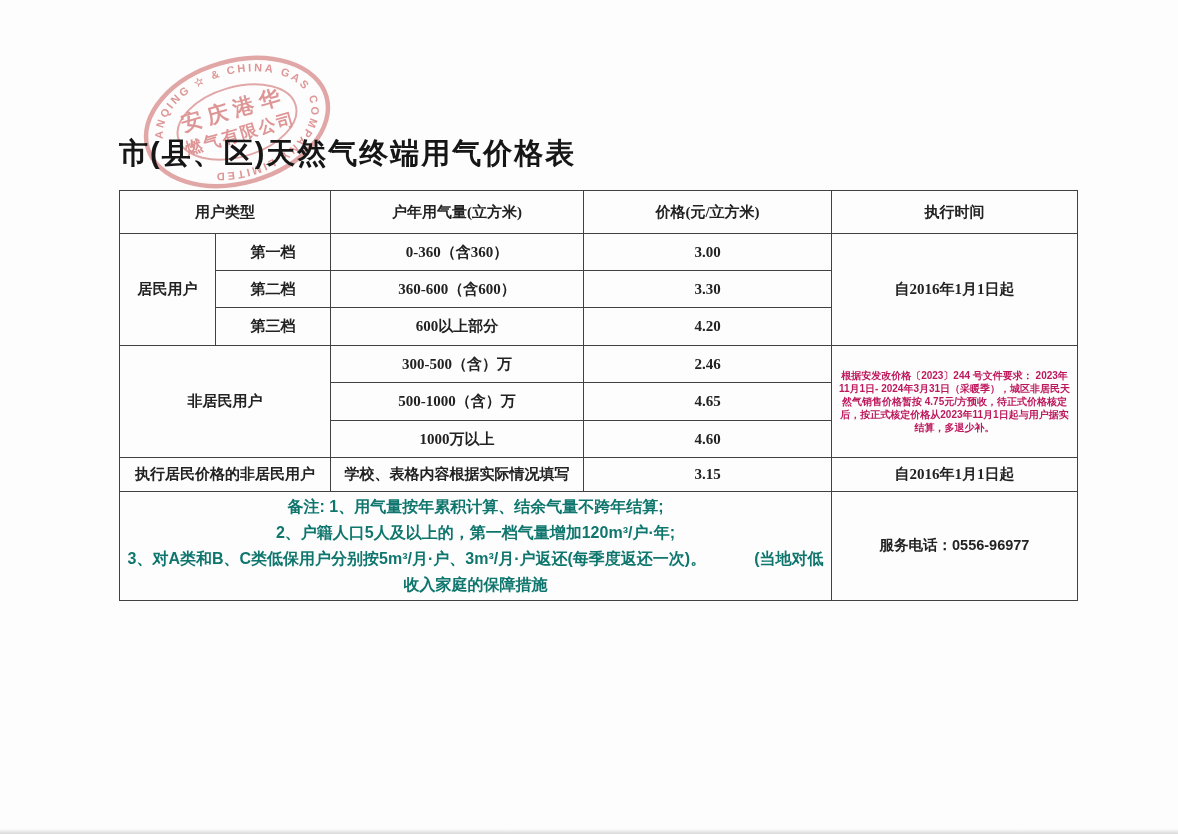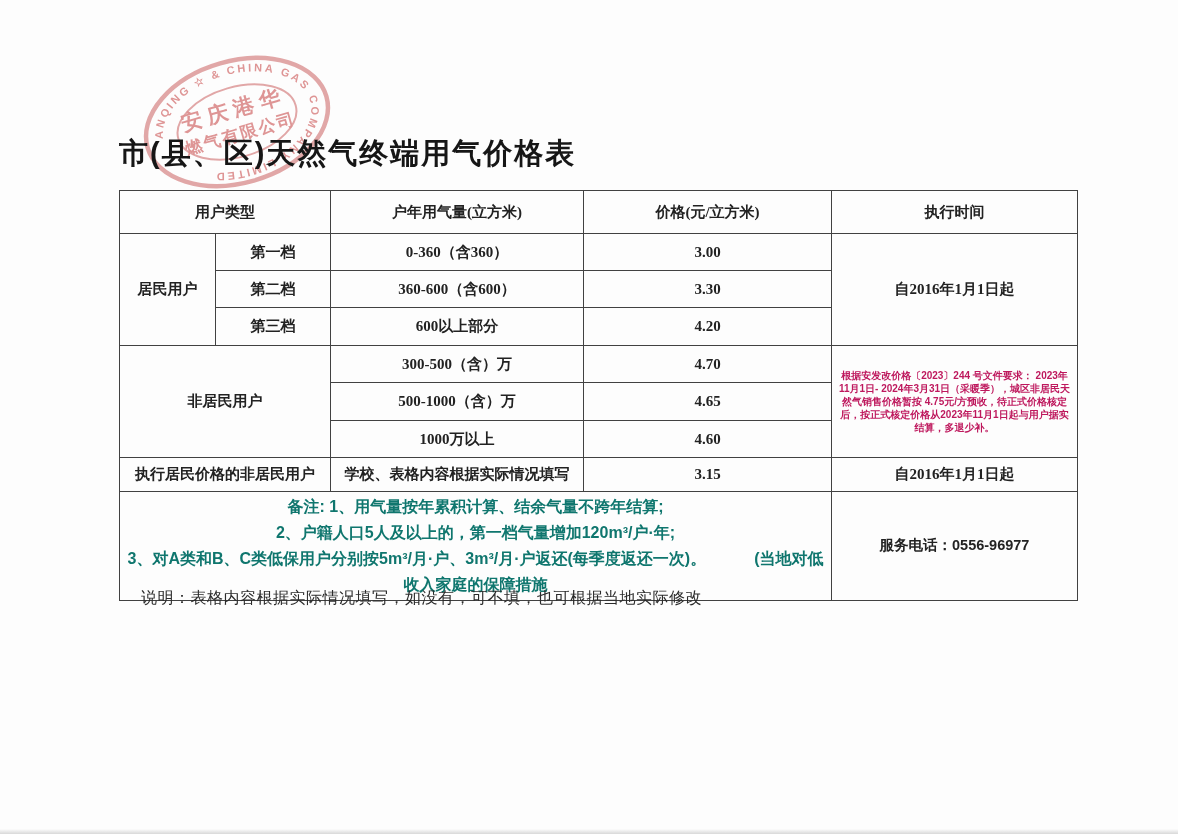--- a/index.html
+++ b/index.html
@@ -189,21 +189,21 @@
       </tr>
       <tr class="h-row3">
         <td>第三档</td>
         <td class="vol">600以上部分</td>
         <td>4.20</td>
       </tr>
 
       <tr class="h-row">
         <td colspan="2" rowspan="3">非居民用户</td>
         <td class="vol">300-500（含）万</td>
-        <td>4.70</td>
+        <td>2.46</td>
         <td rowspan="3" class="exec-note">根据安发改价格〔2023〕244 号文件要求： 2023年11月1日- 2024年3月31日（采暖季），城区非居民天然气销售价格暂按 4.75元/方预收，待正式价格核定后，按正式核定价格从2023年11月1日起与用户据实结算，多退少补。</td>
       </tr>
       <tr class="h-row3">
         <td class="vol">500-1000（含）万</td>
         <td>4.65</td>
       </tr>
       <tr class="h-row">
         <td class="vol">1000万以上</td>
         <td>4.60</td>
       </tr>
@@ -219,16 +219,15 @@
         <td colspan="4" class="notes-cell">
           <div>备注: 1、用气量按年累积计算、结余气量不跨年结算;</div>
           <div>2、户籍人口5人及以上的，第一档气量增加120m³/户·年;</div>
           <div>3、对A类和B、C类低保用户分别按5m³/月·户、3m³/月·户返还(每季度返还一次)。　　　(当地对低收入家庭的保障措施</div>
         </td>
         <td class="phone-cell">服务电话：0556-96977</td>
       </tr>
     </tbody>
   </table>
 
-  <div class="footer-note">说明：表格内容根据实际情况填写，如没有，可不填，也可根据当地实际修改</div>
 
   <div class="scan-edge"></div>
 </div>
 
 </body></html>

